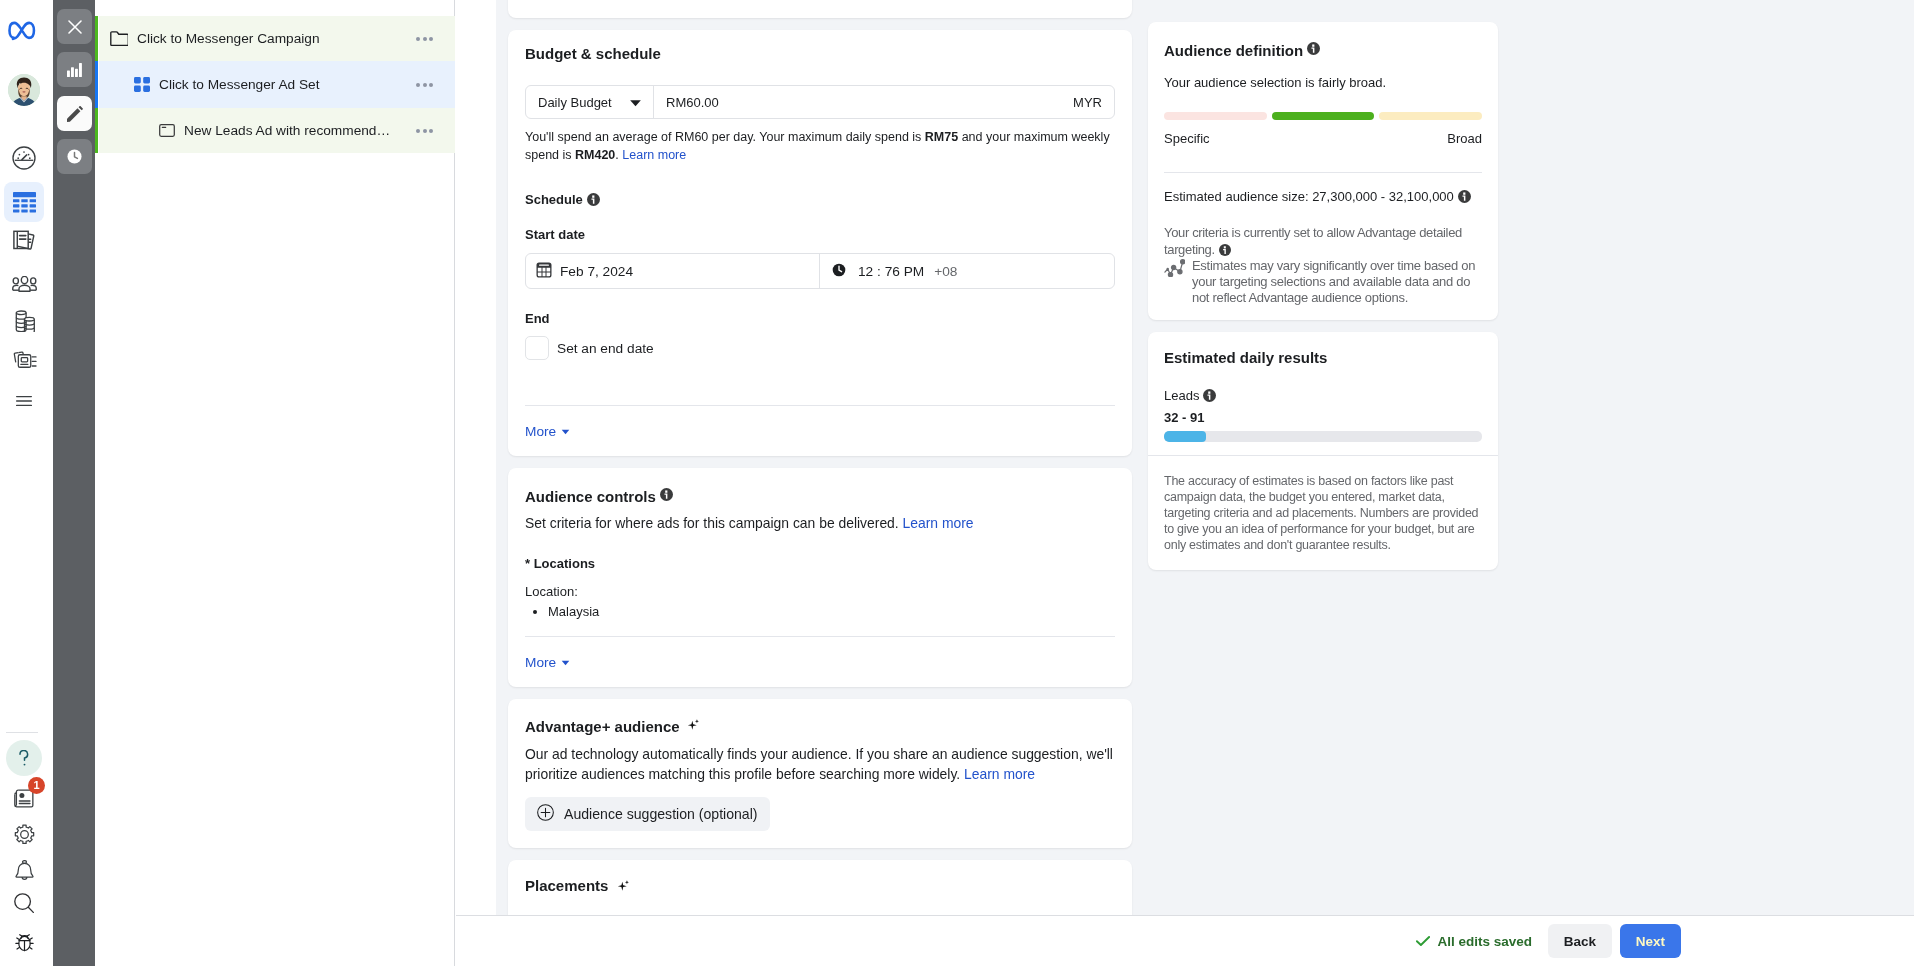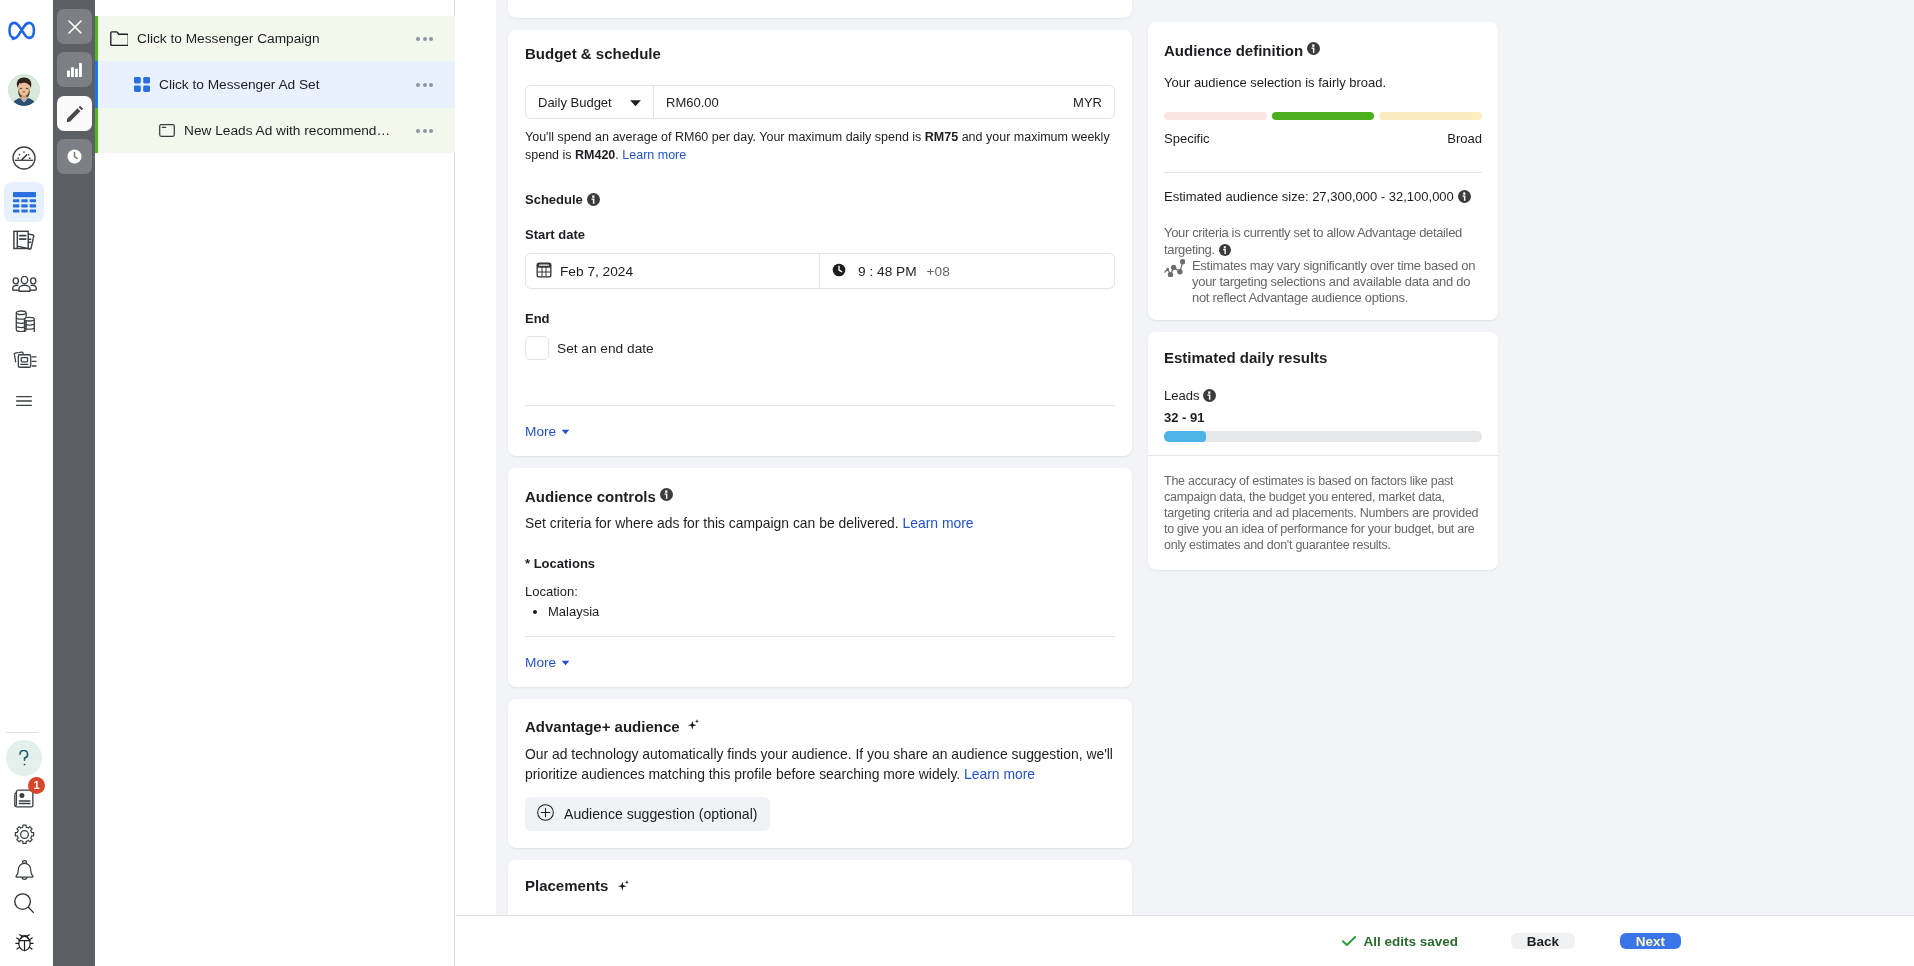--- a/index.html
+++ b/index.html
@@ -88,22 +88,22 @@
   .gray { color:#65676b; }
   .prog { height:11px; border-radius:5px; background:#e6e7eb; margin-top:6px; overflow:hidden; }
   .prog i { display:block; height:100%; background:#4cb4e7; border-radius:4px; }
 
   
   .footer { position:absolute; left:456px; right:0; bottom:0; height:51px; background:#fff;
       border-top:1px solid #dcdee2; display:flex; align-items:center; justify-content:flex-end;
       padding-right:233px; }
   .saved { display:flex; align-items:center; gap:7px; color:#2a6c2c; font-size:13.5px; font-weight:bold;
       margin-right:16px; }
-  .btn { height:16px; border-radius:6px; display:flex; align-items:center; justify-content:center;
-      font-size:13.5px; font-weight:bold;margin-left:37px; }
+  .btn { height:34px; border-radius:6px; display:flex; align-items:center; justify-content:center;
+      font-size:13.5px; font-weight:bold; }
   .btn-sec { background:#f0f1f3; color:#1c1e21; width:64px; margin-right:8px; }
   .btn-pri { background:#3a76ea; color:#fef9c3; width:61px; }
 </style>
 </head>
 <body>
 
 <div class="app">
 
   <div class="rail">
     <div>
@@ -373,21 +373,21 @@
               <span><svg width="16" height="16" viewBox="0 0 16 16">
                     <path fill-rule="evenodd" clip-rule="evenodd" fill="#35373a" d="M3.1.5h9.8A2.6 2.6 0 0 1 15.5 3.1v9.8a2.6 2.6 0 0 1-2.6 2.6H3.1A2.6 2.6 0 0 1 .5 12.9V3.1A2.6 2.6 0 0 1 3.1.5zM3.6 2.6h8.8a.55.55 0 0 1 0 1.1H3.6a.55.55 0 0 1 0-1.1zM1.8 5.8h3.7v3.7H1.8zm4.7 0h3v3.7h-3zm4 0h3.7v3.7h-3.7zM1.8 10.5h3.7v3.7H3a1.2 1.2 0 0 1-1.2-1.2zm4.7 0h3v3.7h-3zm4 0h3.7v2.5a1.2 1.2 0 0 1-1.2 1.2h-2.5z"></path>
                   </svg></span>
               <span>Feb 7, 2024</span>
             </div>
             <div class="time-cell">
               <span><svg width="16" height="16" viewBox="0 0 20 20">
                     <circle cx="10" cy="10" r="7.9" fill="#1c1e21"></circle>
                     <path d="M10 5.1v5.1l3.2 1.9" stroke="#fff" stroke-width="1.7" fill="none" stroke-linecap="round"></path>
                   </svg></span>
-              <span>9 : 48 PM</span>
+              <span>12 : 76 PM</span>
               <span class="gray" style="margin-left:-1px">+08</span>
             </div>
           </div>
 
           <div class="lbl" style="margin-top:22px">End</div>
           <div style="display:flex;align-items:center;gap:8px;margin-top:10px;padding-bottom:45px">
             <span class="chk"></span>
             <span style="font-size:13.7px">Set an end date</span>
           </div>
         </div>

